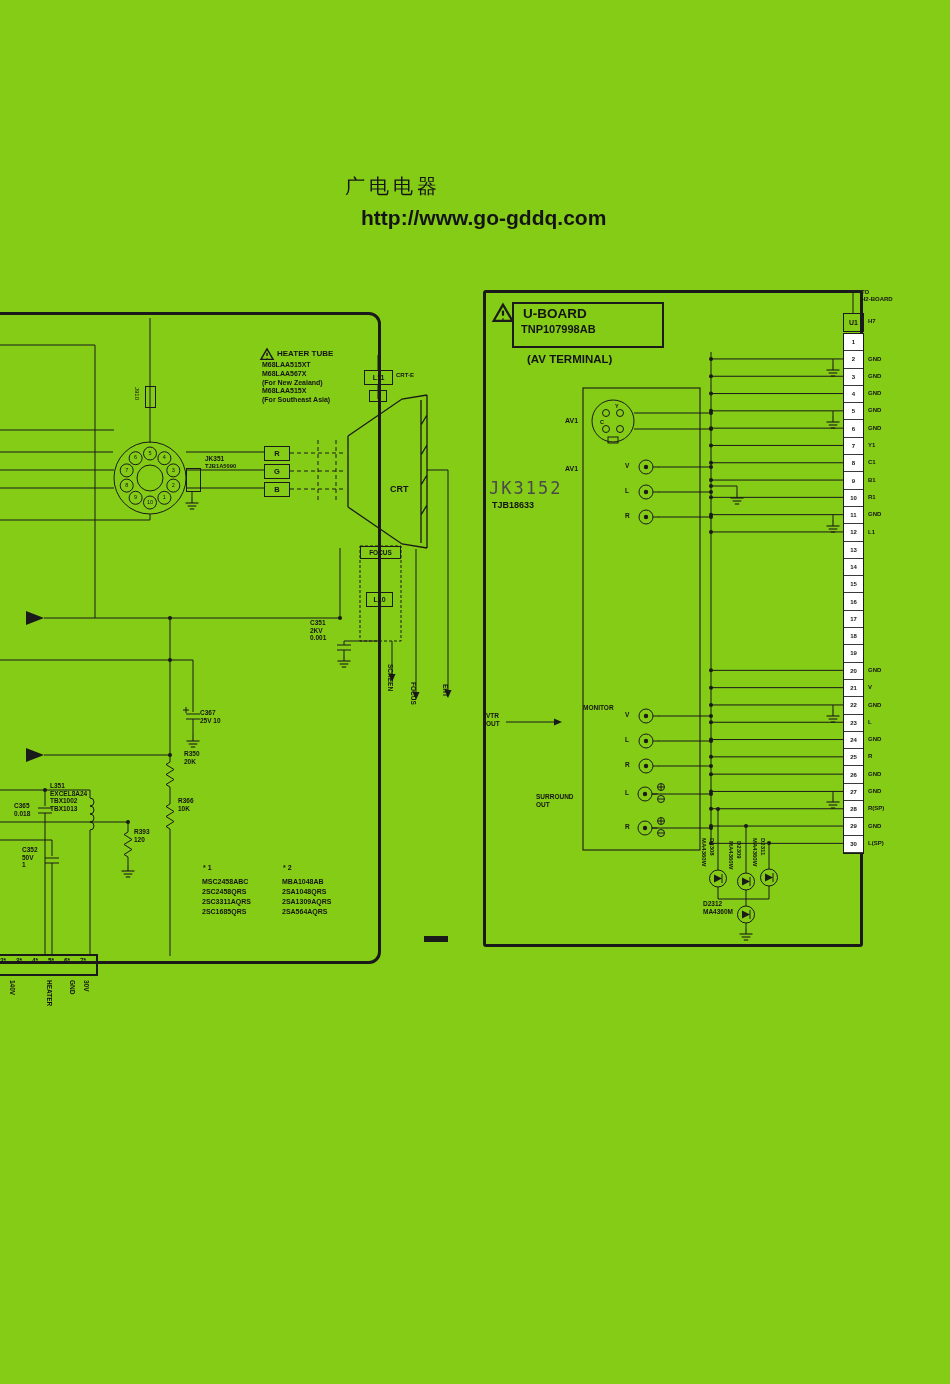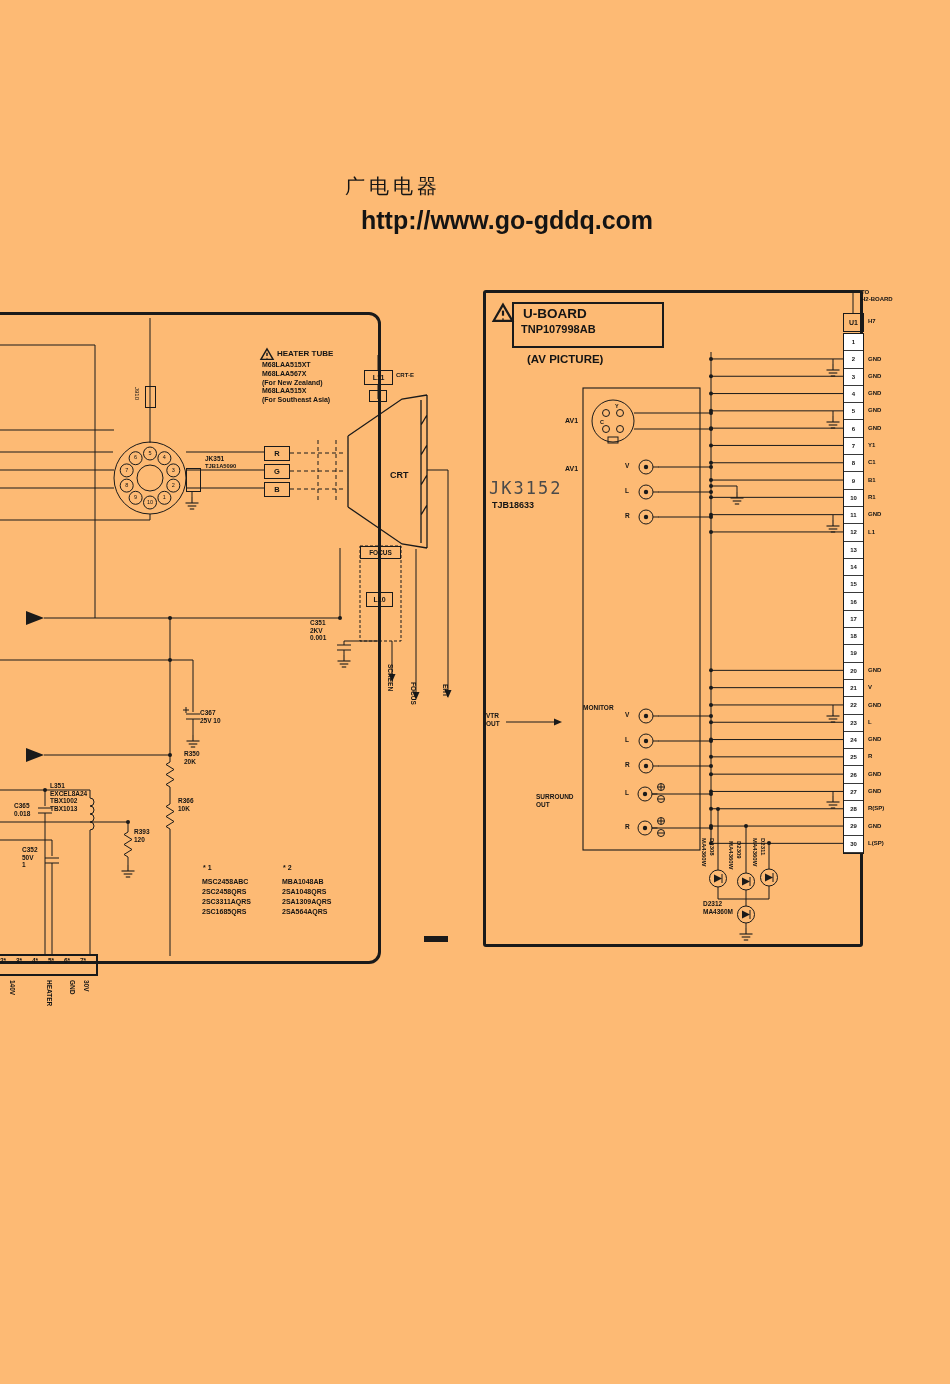--- a/index.html
+++ b/index.html
@@ -1,36 +1,36 @@
 <!DOCTYPE html>
 <html><head>
 <meta charset="utf-8">
 <style>
   *{margin:0;padding:0;box-sizing:border-box}
   html,body{background:#ffffff}
-  #page{position:relative;width:950px;height:1384px;background:#fdba74;overflow:hidden;
+  #page{position:relative;width:950px;height:1384px;background:#84cc16;overflow:hidden;
         font-family:"Liberation Sans",sans-serif;color:#141414}
   .lbl{position:absolute;white-space:pre;line-height:1.22;color:#141414}
   .b{font-weight:700}
   .vert{writing-mode:vertical-rl}
   .panel{position:absolute;border:3px solid #1a1a1a;background:transparent}
   .box{position:absolute;border:1.3px solid #1a1a1a;display:flex;align-items:center;justify-content:center;background:transparent}
   .box2{position:absolute;border:2.2px solid #1a1a1a;background:transparent}
   #pin-strip{position:absolute;left:843px;top:333px;width:21px;border:1.6px solid #1a1a1a;background:#fff}
   .pin-row{height:17.3px;border-bottom:1px solid #3a3a3a;font:700 6px "Liberation Sans",sans-serif;
            display:flex;align-items:center;justify-content:center;color:#141414}
   svg{position:absolute;left:0;top:0}
 </style>
 </head>
 <body>
 
 <div id="page">
 
   <div class="lbl" style="left:345px;top:174px;font-size:20px;letter-spacing:4px">广电电器</div>
-  <div class="lbl b" style="left:361px;top:205px;font-size:25px">http://www.go-gddq.com</div>
+  <div class="lbl b" style="left:361px;top:205px;font-size:21px">http://www.go-gddq.com</div>
 
   <div class="panel" style="left:-16px;top:312px;width:397px;height:652px;border-radius:12px"></div>
   <div class="panel" style="left:483px;top:290px;width:380px;height:657px;border-radius:3px"></div>
 
   <svg id="wires" width="950" height="1384" viewBox="0 0 950 1384">
     <defs>
       <g id="gnd" stroke="#1a1a1a" stroke-width="1.1" fill="none">
         <line x1="0" y1="-6" x2="0" y2="0"></line>
           <line x1="-6.5" y1="0" x2="6.5" y2="0"></line>
         <line x1="-4.3" y1="3" x2="4.3" y2="3"></line>
@@ -250,31 +250,31 @@
   <div class="box" style="left:360px;top:546px;width:41px;height:13px">
     <span class="b" style="font-size:6.5px">FOCUS</span>
     </div>
   <div class="box" style="left:366px;top:592px;width:27px;height:15px">
     <span class="b" style="font-size:7px">L10</span>
     </div>
   <div class="box" style="left:-16px;top:954px;width:114px;height:22px;border-width:2px"></div>
 
   <div class="lbl b" style="left:277px;top:349px;font-size:8px">HEATER TUBE</div>
   <div class="lbl b" style="left:396px;top:372px;font-size:6px">CRT-E</div>
-  <div class="lbl b" style="left:390px;top:470px;font-size:9px">CRT</div>
+  <div class="lbl b" style="left:390px;top:484px;font-size:9px">CRT</div>
   <div class="lbl b" style="left:205px;top:455px;font-size:6.5px">JK351</div>
   <div class="lbl b" style="left:205px;top:463px;font-size:5.8px">TJB1A5090</div>
   <div class="lbl vert" style="left:133px;top:387px;font-size:6px">J910</div>
   <div class="lbl b" style="left:203px;top:864px;font-size:7px">* 1</div>
   <div class="lbl b" style="left:283px;top:864px;font-size:7px">* 2</div>
 
   <div class="box2" style="left:512px;top:302px;width:152px;height:46px"></div>
   <div class="lbl b" style="left:523px;top:306px;font-size:13.5px">U-BOARD</div>
   <div class="lbl b" style="left:521px;top:323px;font-size:11px">TNP107998AB</div>
-  <div class="lbl b" style="left:527px;top:352px;font-size:11.5px">(AV PICTURE)</div>
+  <div class="lbl b" style="left:527px;top:352px;font-size:11.5px">(AV TERMINAL)</div>
   <div class="box" style="left:843px;top:313px;width:21px;height:19px">
     <span class="b" style="font-size:7px">U1</span>
     </div>
   <div class="lbl b" style="left:868px;top:318px;font-size:6px">H7</div>
   <div id="pin-strip">
       <div class="pin-row">1</div>
       <div class="pin-row">2</div>
       <div class="pin-row">3</div>
       <div class="pin-row">4</div>
       <div class="pin-row">5</div>

